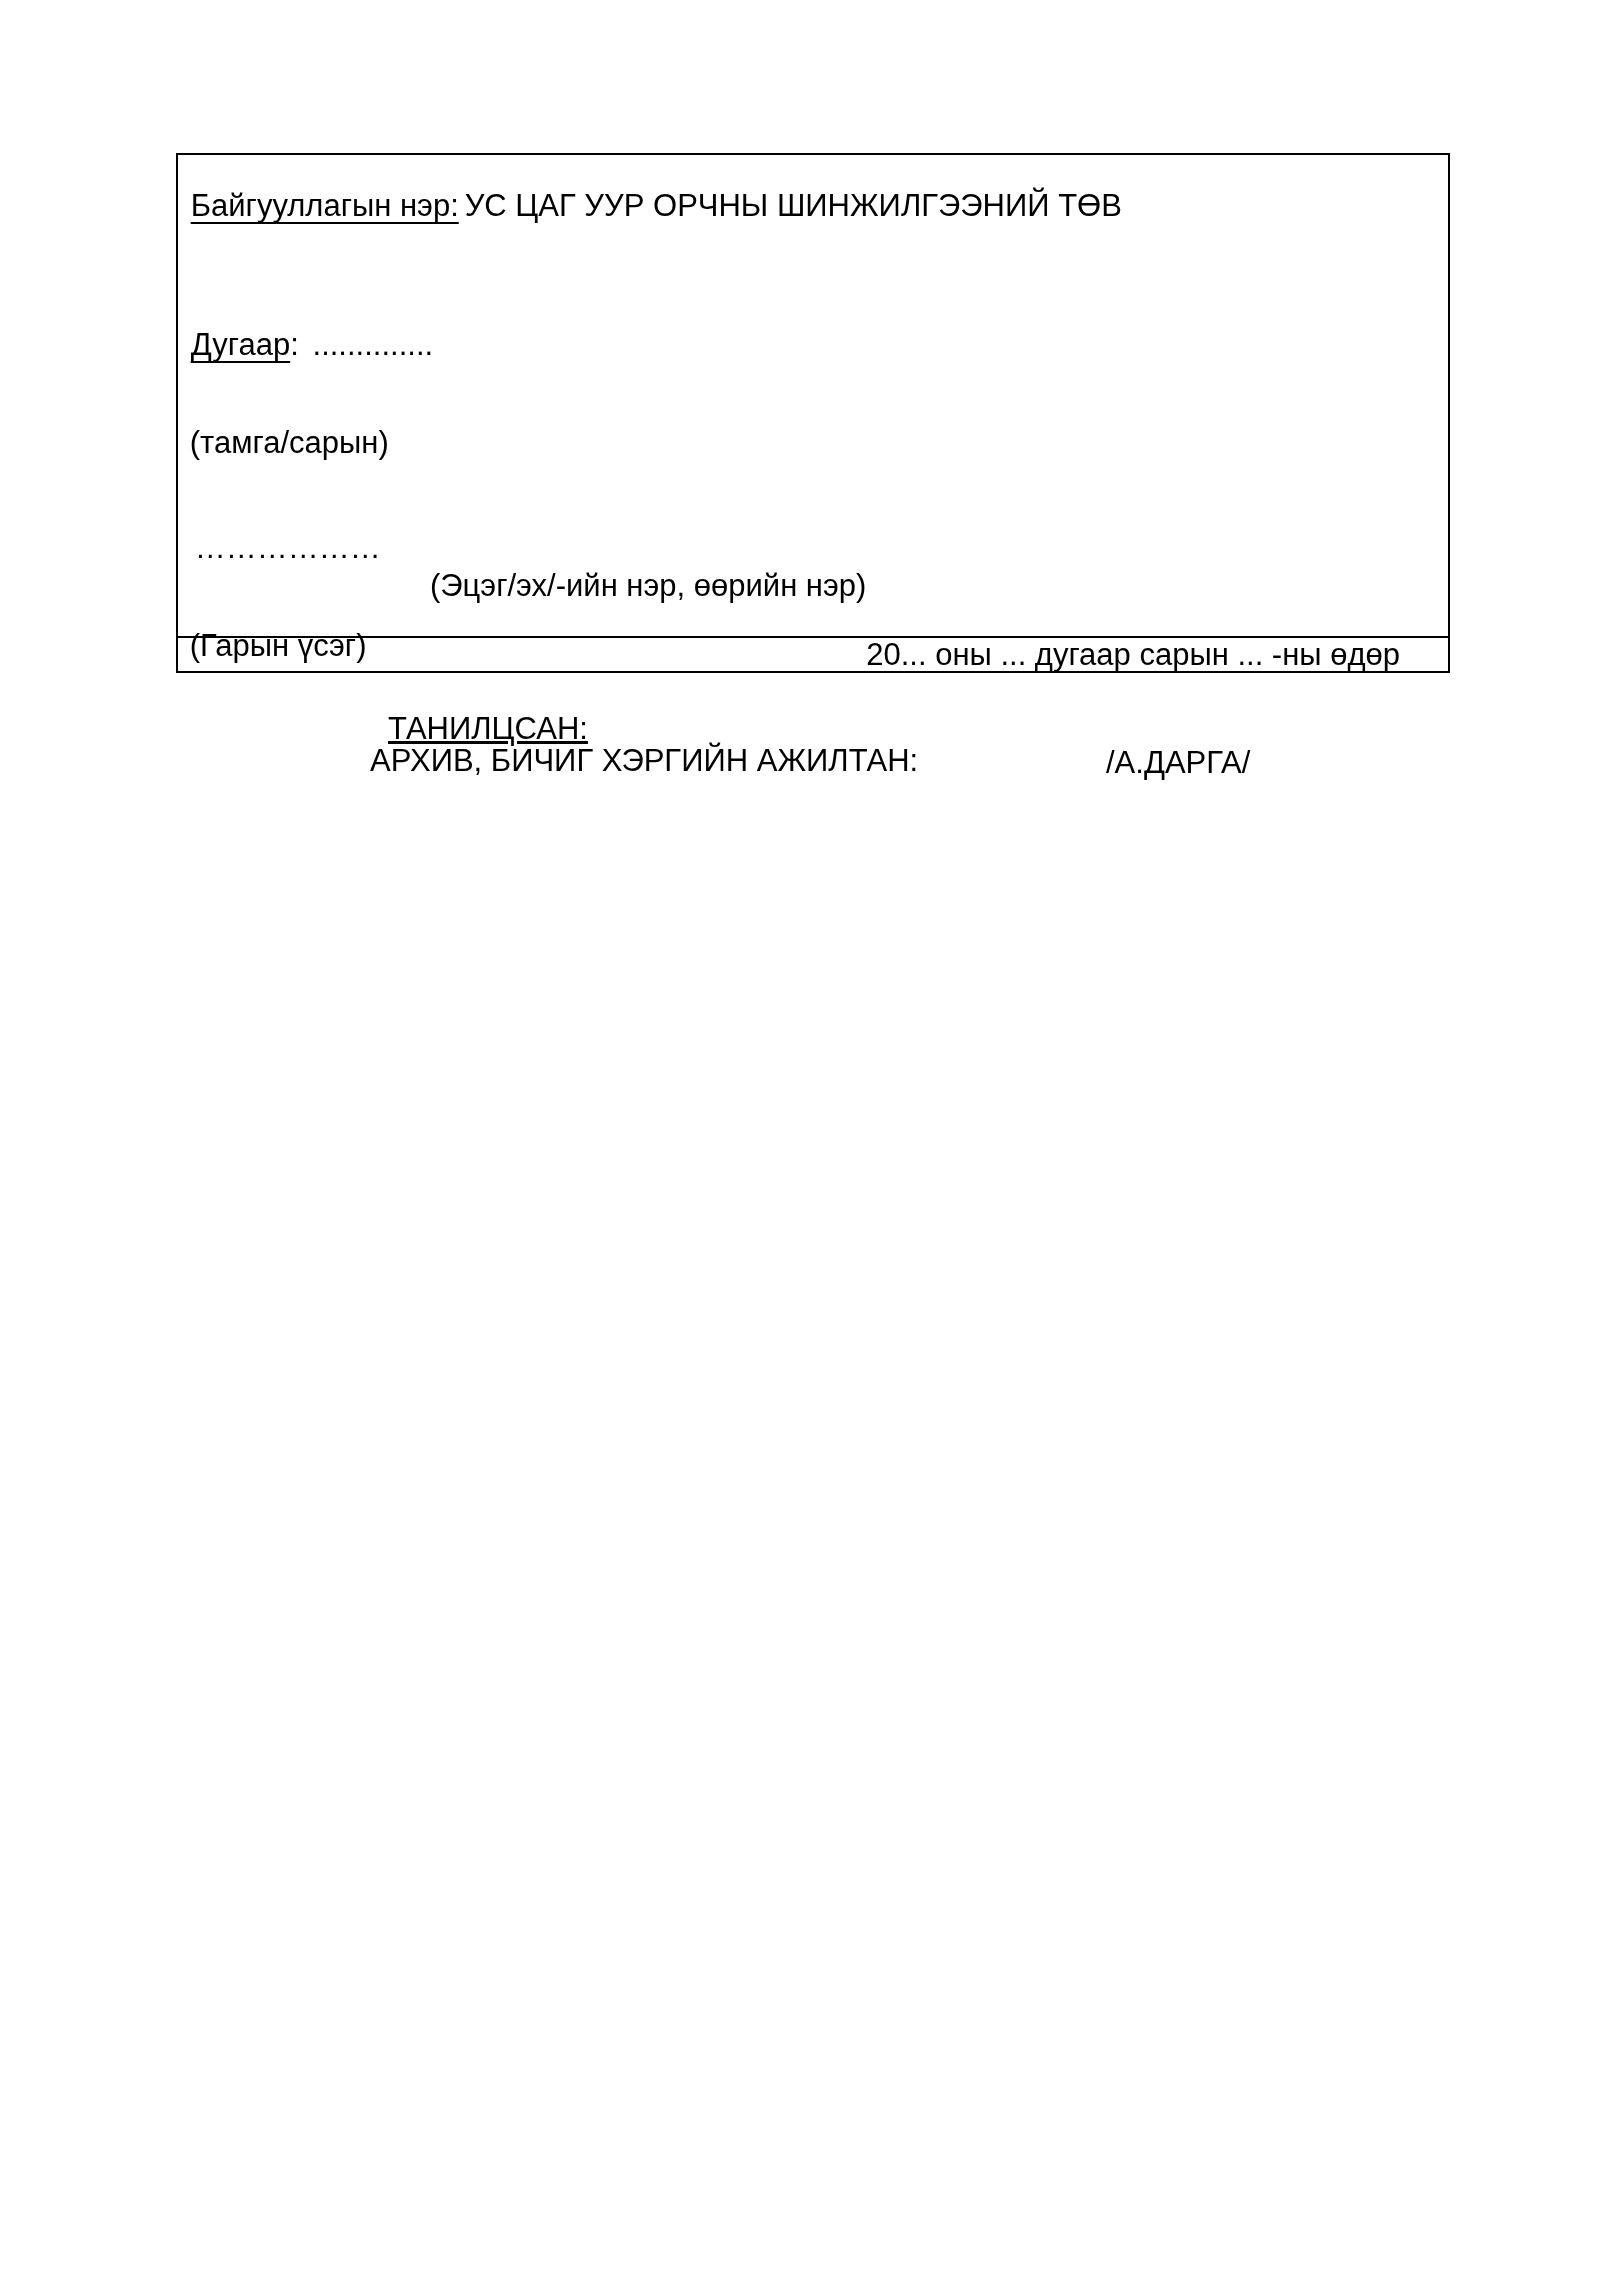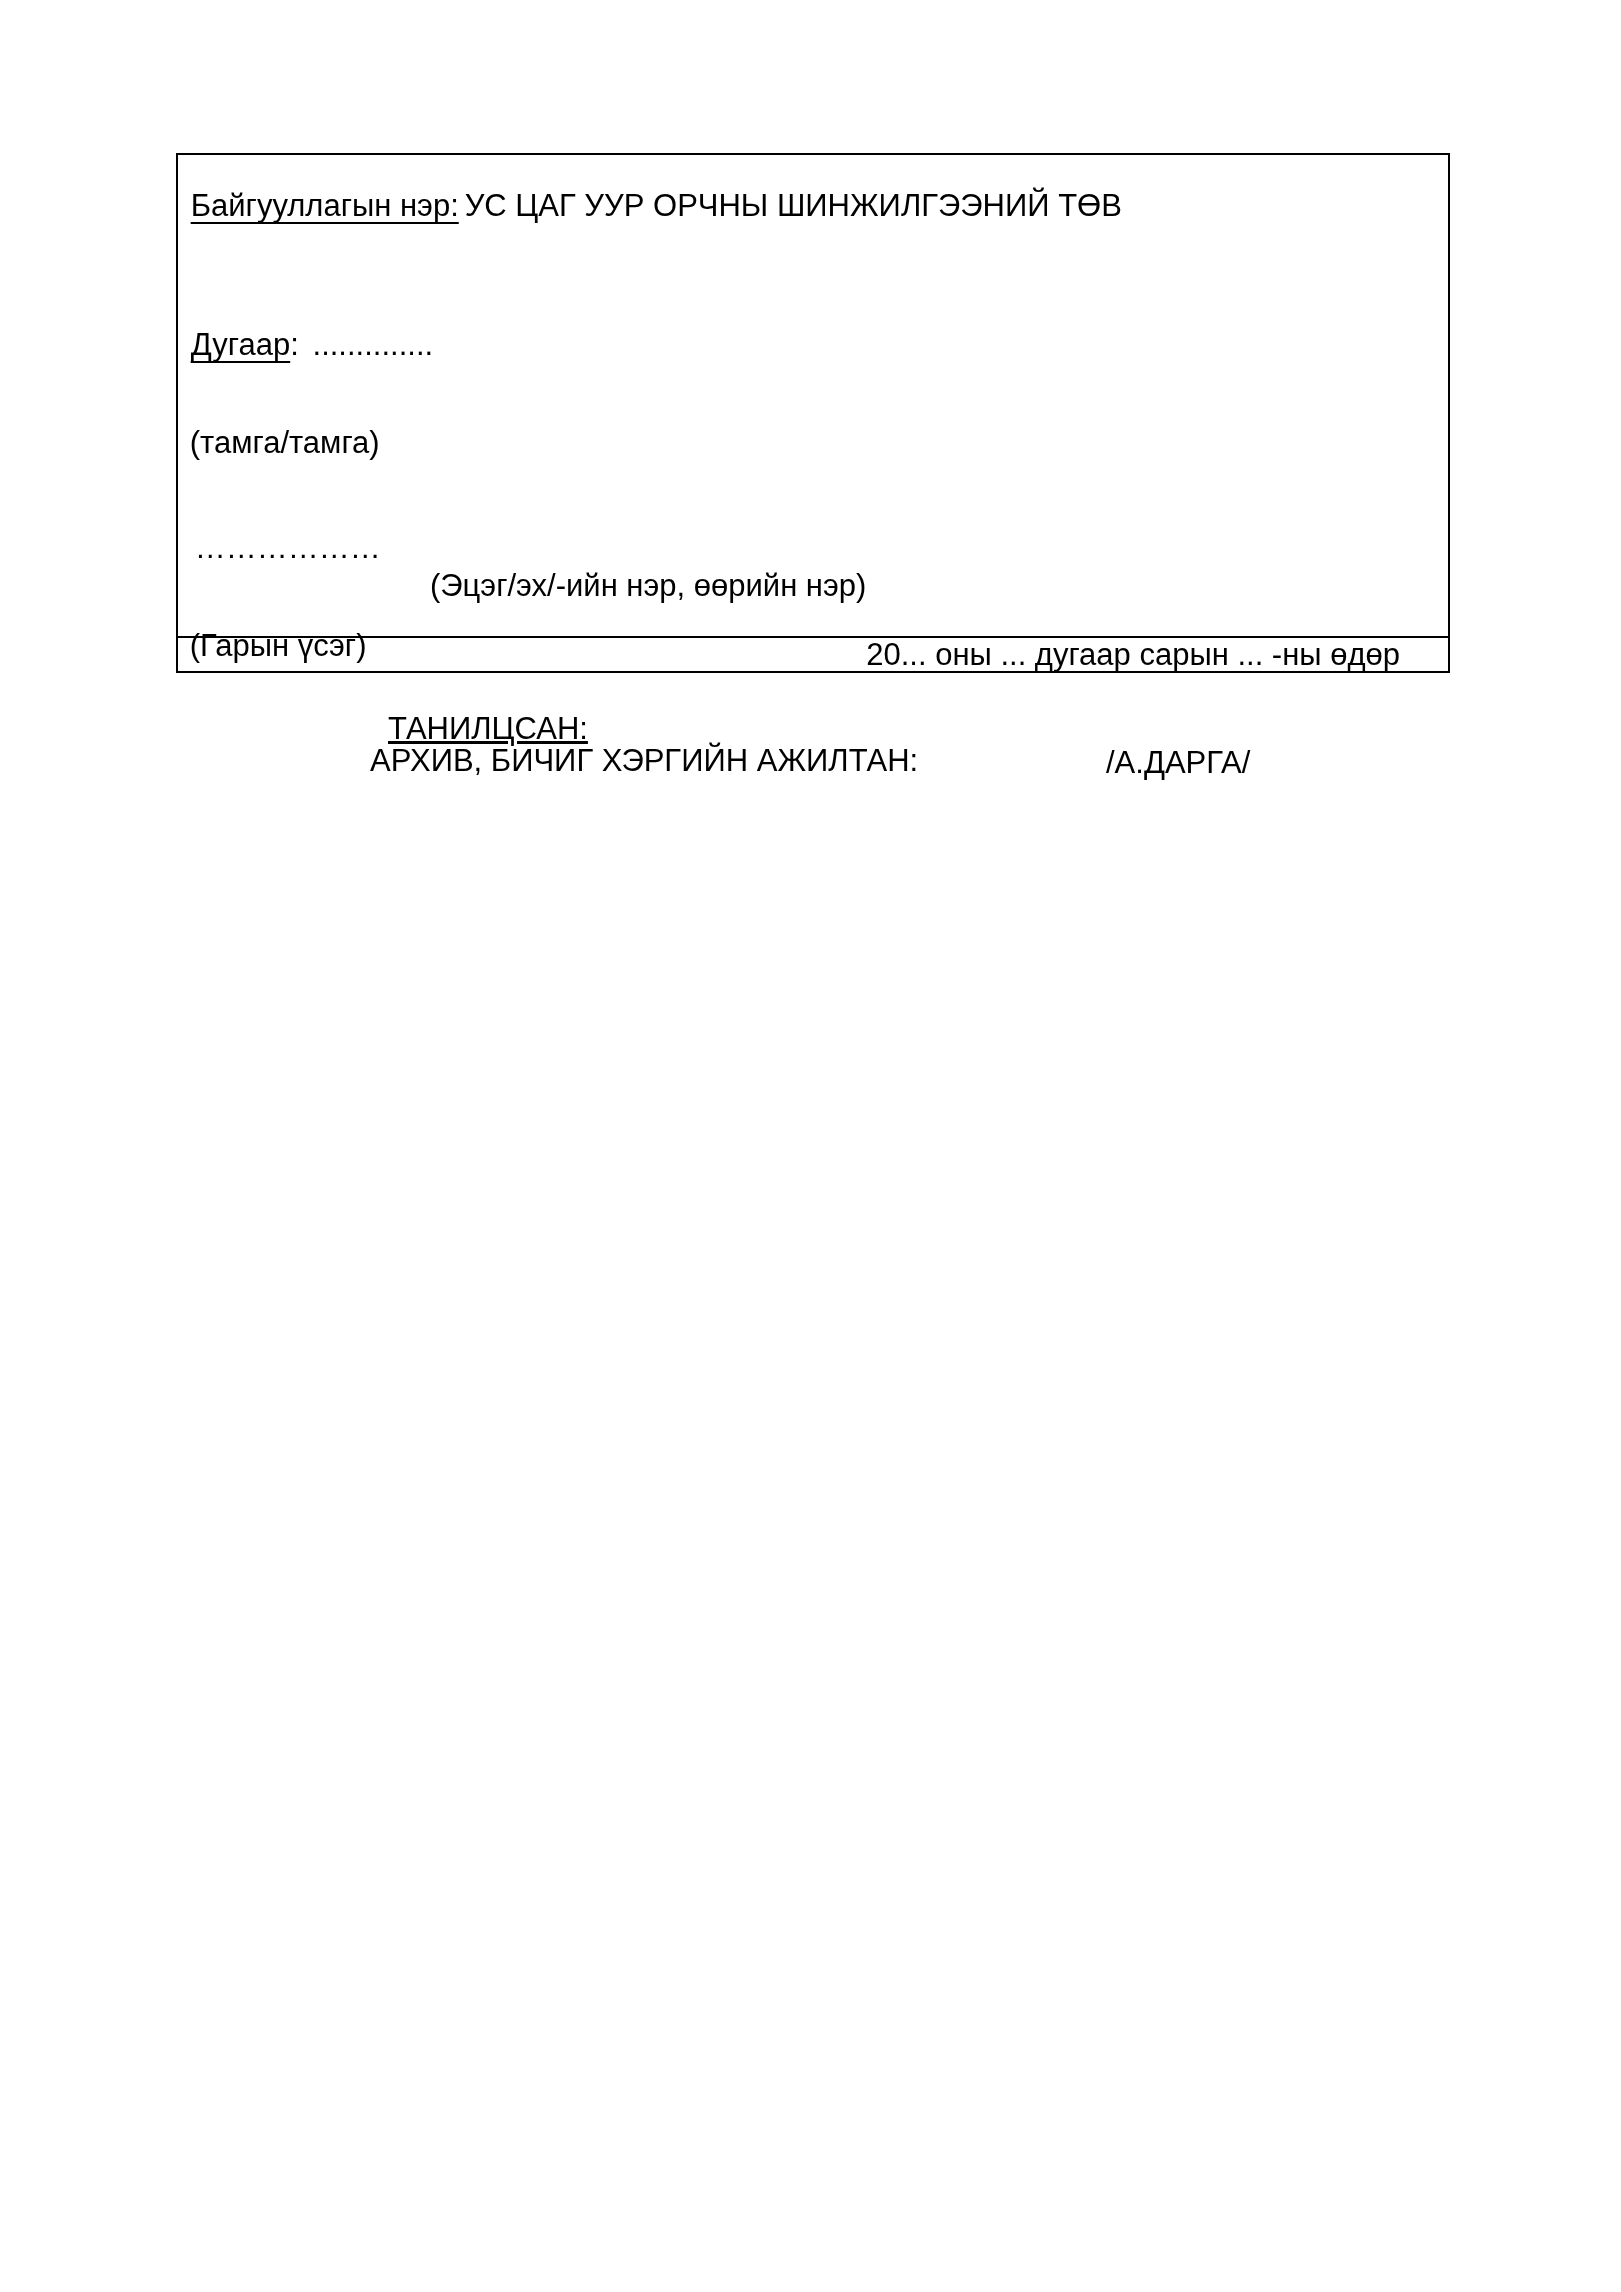--- a/index.html
+++ b/index.html
@@ -72,21 +72,21 @@
 
   <div class="abs line-org">
     <span class="u">Байгууллагын нэр:</span><span class="val-gap-sm">УС ЦАГ УУР ОРЧНЫ ШИНЖИЛГЭЭНИЙ ТӨВ</span>
   </div>
 
 
   <div class="abs line-num">
     <span class="u">Дугаар</span><span>:</span><span class="val-gap">..............</span>
   </div>
 
-  <div class="abs line-stamp">(тамга/тамга)</div>
+  <div class="abs line-stamp">(тамга/сарын)</div>
 
   <div class="abs sig-dots">………………</div>
   <div class="abs sig-cap1">(Гарын үсэг)</div>
   <div class="abs sig-cap2">(Эцэг/эх/-ийн нэр, өөрийн нэр)</div>
 
   <div class="box-footer">
     <span>20... оны ... дугаар сарын ... -ны өдөр</span>
   </div>
 
 </div>

